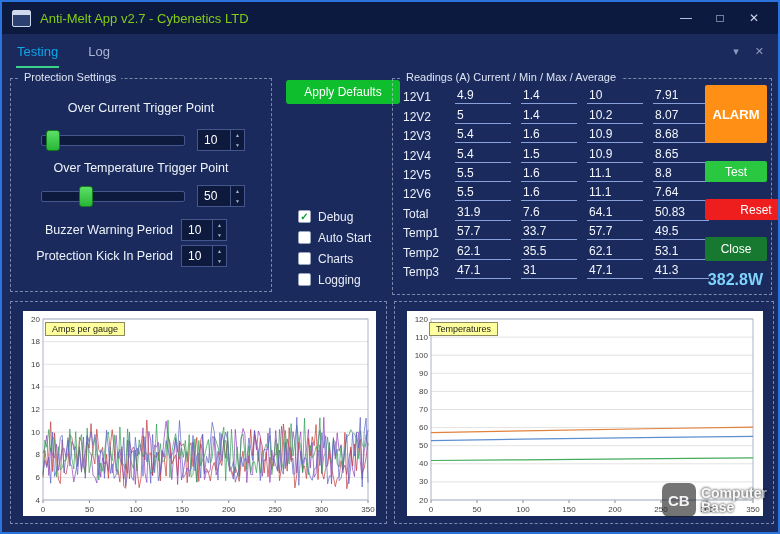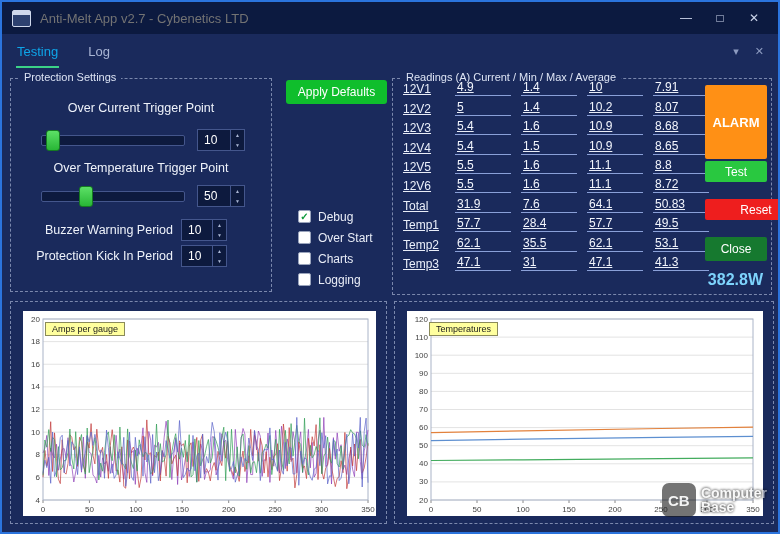--- a/index.html
+++ b/index.html
@@ -2,21 +2,21 @@
 <html><head>
 <meta charset="utf-8">
 <style>
   html,body{margin:0;padding:0;background:#0a0f22;font-family:"Liberation Sans",sans-serif;}
   .window{position:relative;width:780px;height:534px;background:#1a2a5c;border:2px solid #2b74dd;
           box-sizing:border-box;overflow:hidden;color:#e9edf7;}
   
   .titlebar{position:absolute;left:0;top:0;right:0;height:32px;background:#0c1a40;display:flex;align-items:center;padding:0 10px;box-sizing:border-box;}
   .app-icon{width:17px;height:15px;border:1px solid #cfd8ec;background:#2d4170;border-radius:2px;position:relative;}
   .app-icon::after{content:"";position:absolute;left:0;top:0;right:0;height:4px;background:#cfd8ec;}
-  .wtitle{font-size:13px;color:#737373;margin-left:9px;}
+  .wtitle{font-size:13px;color:#84cc16;margin-left:9px;}
   .win-controls{margin-left:auto;display:flex;gap:6px;}
   .win-btn{width:28px;height:24px;display:flex;align-items:center;justify-content:center;font-size:12px;color:#ccd5ea;}
   
   .tabbar{position:absolute;left:0;top:32px;right:0;height:34px;display:flex;align-items:flex-end;padding:0 14px;box-sizing:border-box;}
   .tabs{display:flex;gap:28px;}
   .tab{font-size:13px;color:#a9b5d4;padding:6px 1px 9px;}
   .tab.active{color:#0ea5e9;border-bottom:2px solid #3bd287;padding-bottom:7px;}
   .tab-right{margin-left:auto;display:flex;gap:16px;color:#8d9bc0;font-size:11px;padding-bottom:10px;}
   
   .panel{position:absolute;border:1px dashed rgba(203,214,240,.55);box-sizing:border-box;}
@@ -29,34 +29,34 @@
   .slider{position:absolute;height:9px;background:#0d1a3e;border:1px solid #44568c;border-radius:2px;}
   .slider .handle{position:absolute;top:-6px;width:12px;height:19px;background:linear-gradient(#5ce066,#28b636);
                   border:1px solid #157a22;border-radius:3px;}
   
   .spin{position:absolute;height:22px;background:#0d1a3e;border:1px solid #44568c;display:flex;box-sizing:border-box;}
   .spin .val{flex:1;font-size:12px;color:#fff;display:flex;align-items:center;padding-left:6px;}
   .spin .arrows{width:13px;border-left:1px solid #44568c;display:flex;flex-direction:column;}
   .spin .arrows span{flex:1;font-size:5px;color:#aab6d4;display:flex;align-items:center;justify-content:center;}
   
   .btn{position:absolute;display:flex;align-items:center;justify-content:center;color:#fff;font-size:12px;border-radius:3px;cursor:default;}
-  #apply-defaults{left:284px;top:78px;width:101px;height:24px;background:#0fbe2c;}
+  #apply-defaults{left:284px;top:78px;width:114px;height:24px;background:#0fbe2c;}
   #apply{left:302px;top:133px;width:62px;height:27px;background:#3c4f7d;border-radius:5px;}
   
   .checks{position:absolute;left:296px;top:204px;}
   .chk{display:flex;align-items:center;height:21px;font-size:12px;color:#e9edf7;}
   .chk .box{width:13px;height:13px;background:#fff;border:1px solid #9aa4bc;border-radius:2px;margin-right:7px;
             display:flex;align-items:center;justify-content:center;font-size:10px;color:#0c9a3a;font-weight:bold;box-sizing:border-box;}
   
-  #read-rows{position:absolute;left:10px;top:0;text-decoration:underline;}
+  #read-rows{position:absolute;left:10px;top:8px;}
   .trow{display:flex;align-items:flex-end;height:19.4px;padding-bottom:2px;box-sizing:border-box;}
   .tlabel{width:52px;font-size:12px;color:#eaeffa;}
   .tval{width:56px;margin-right:10px;font-size:12px;color:#f3f6fd;border-bottom:1px solid #8aa0d8;padding:0 2px 1px;box-sizing:border-box;}
   .rbtn{position:absolute;left:312px;width:62px;display:flex;align-items:center;justify-content:center;color:#fff;border-radius:2px;}
-  #alarm{top:6px;height:74px;background:#ff9015;font-weight:bold;font-size:13px;text-align:center;}
+  #alarm{top:6px;height:58px;background:#ff9015;font-weight:bold;font-size:13px;text-align:center;}
   #test{top:82px;height:21px;background:#29c840;font-size:12px;}
   #reset{top:120px;height:21px;background:#ee1e1e;font-size:12px;padding-left:20px;}
   #closebtn{top:158px;height:24px;background:#16792f;font-size:12px;}
   .watt{position:absolute;right:8px;top:192px;font-size:16px;font-weight:bold;color:#7dd3fc;}
   
   .chartbox{position:absolute;top:299px;height:223px;border:1px dashed rgba(203,214,240,.55);box-sizing:border-box;}
   #chart-amps-box{left:8px;width:377px;}
   #chart-temps-box{left:392px;width:380px;}
   .chart-white{position:absolute;left:12px;top:9px;background:#ffffff;}
   #amps-mount{width:353px;height:205px;}
@@ -142,21 +142,21 @@
   </div>
 
   <div class="btn" id="apply-defaults">Apply Defaults</div>
   <div class="checks" id="checks">
       <div class="chk">
         <span class="box">✓</span>
         <span>Debug</span>
       </div>
       <div class="chk">
         <span class="box"></span>
-        <span>Over Start</span>
+        <span>Auto Start</span>
       </div>
       <div class="chk">
         <span class="box"></span>
         <span>Charts</span>
       </div>
       <div class="chk">
         <span class="box"></span>
         <span>Logging</span>
       </div>
     </div>
@@ -197,33 +197,33 @@
           <span class="tval">5.5</span>
           <span class="tval">1.6</span>
           <span class="tval">11.1</span>
           <span class="tval">8.8</span>
         </div>
         <div class="trow">
           <span class="tlabel">12V6</span>
           <span class="tval">5.5</span>
           <span class="tval">1.6</span>
           <span class="tval">11.1</span>
-          <span class="tval">8.72</span>
+          <span class="tval">7.64</span>
         </div>
         <div class="trow">
           <span class="tlabel">Total</span>
           <span class="tval">31.9</span>
           <span class="tval">7.6</span>
           <span class="tval">64.1</span>
           <span class="tval">50.83</span>
         </div>
         <div class="trow">
           <span class="tlabel">Temp1</span>
           <span class="tval">57.7</span>
-          <span class="tval">28.4</span>
+          <span class="tval">33.7</span>
           <span class="tval">57.7</span>
           <span class="tval">49.5</span>
         </div>
         <div class="trow">
           <span class="tlabel">Temp2</span>
           <span class="tval">62.1</span>
           <span class="tval">35.5</span>
           <span class="tval">62.1</span>
           <span class="tval">53.1</span>
         </div>

